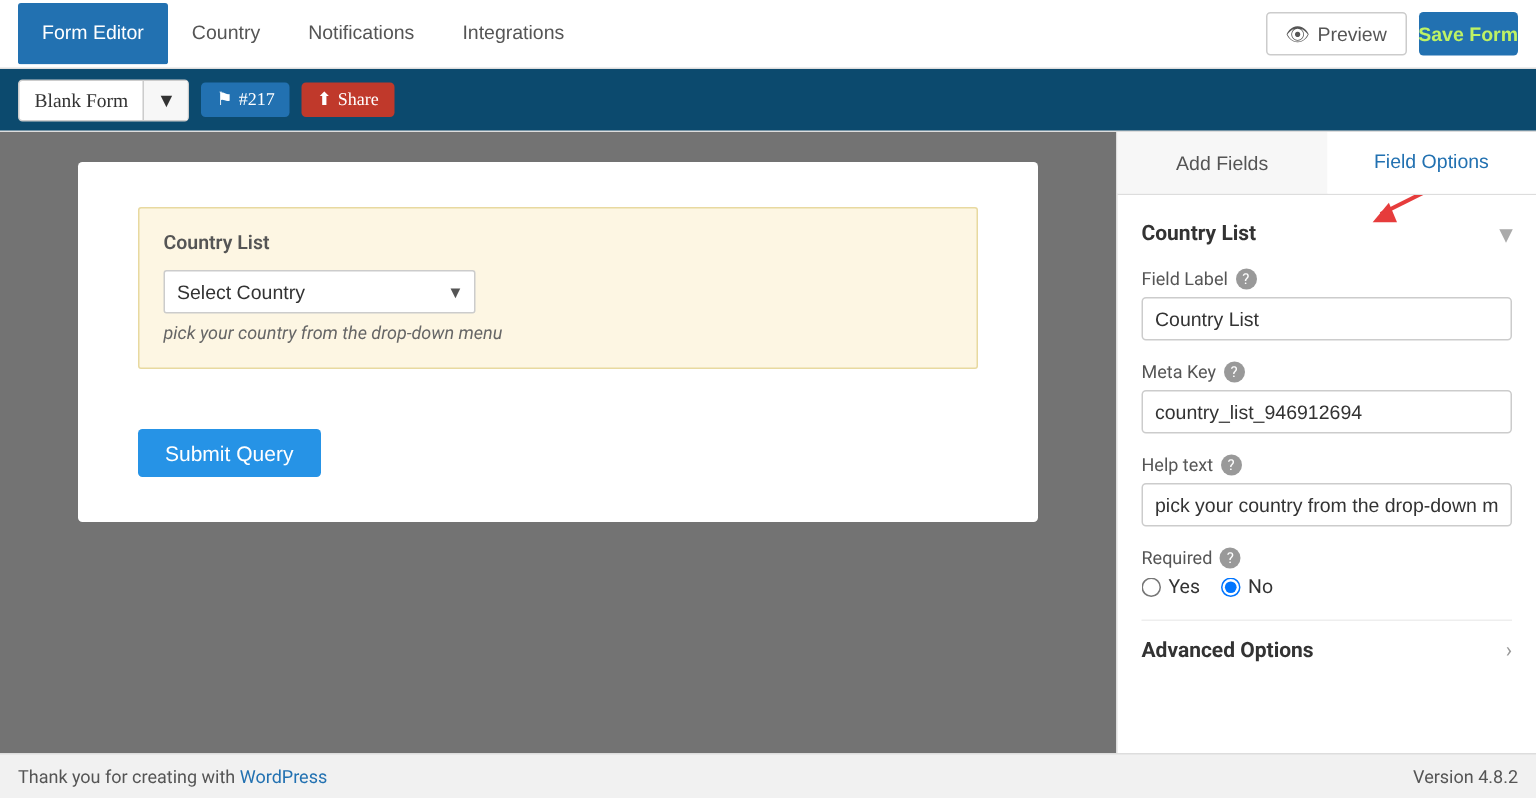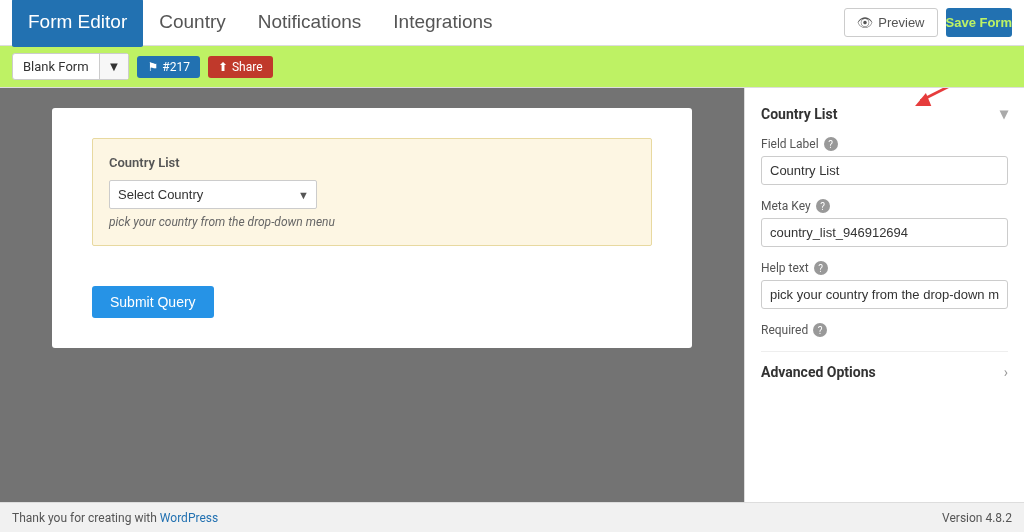--- a/index.html
+++ b/index.html
@@ -5,38 +5,38 @@
     * { box-sizing: border-box; margin: 0; padding: 0; }
     body { font-family: -apple-system, BlinkMacSystemFont, "Segoe UI", Roboto, sans-serif; font-size: 13px; background: #f1f1f1; color: #333; }
 
     
     .top-bar {
       display: flex; align-items: center; justify-content: space-between;
       background: #fff; border-bottom: 1px solid #ddd; padding: 0 12px; height: 46px;
     }
     .top-tabs { display: flex; gap: 0; }
     .top-tab {
-      padding: 12px 16px; font-size: 19px; cursor: pointer; border: none;
+      padding: 12px 16px; font-size: 13px; cursor: pointer; border: none;
       background: none; color: #555; border-bottom: 2px solid transparent;
     }
     .top-tab.active { background: #2271b1; color: #fff; border-bottom: 2px solid #2271b1; border-radius: 2px; }
     .top-actions { display: flex; gap: 8px; align-items: center; }
     .btn-preview {
       display: flex; align-items: center; gap: 5px; padding: 6px 12px;
       border: 1px solid #ccc; background: #fff; border-radius: 3px; cursor: pointer; font-size: 13px; color: #555;
     }
     .btn-save {
       padding: 7px 0; background: #2271b1; color: #bef264; border: none;
       border-radius: 3px; cursor: pointer; font-size: 13px; font-weight: 600;
     }
 
     
     .sub-toolbar {
       display: flex; align-items: center; gap: 8px;
-      background: #bef264; border-bottom: 1px solid #ddd; padding: 8px 12px; height: 42px;
+      background: #0c4a6e; border-bottom: 1px solid #ddd; padding: 8px 12px; height: 42px; font-family: Liberation Serif, serif;
     }
     .form-selector {
       display: flex; align-items: center; border: 1px solid #ccc; border-radius: 3px; background: #fff;
     }
     .form-selector-label { padding: 5px 10px; font-size: 13px; color: #333; }
     .form-selector-arrow {
       border-left: 1px solid #ccc; padding: 5px 8px; background: #f7f7f7; cursor: pointer;
     }
     .badge-217 {
       display: flex; align-items: center; gap: 4px; padding: 4px 10px;
@@ -183,20 +183,24 @@
           </select>
           <span class="select-arrow">▼</span>
         </div>
         <div class="field-help">pick your country from the drop-down menu</div>
       </div>
       <button class="btn-submit">Submit Query</button>
     </div>
   </div>
 
   <div class="right-panel">
+    <div class="panel-tabs">
+      <button class="panel-tab">Add Fields</button>
+      <button class="panel-tab active">Field Options</button>
+    </div>
     <div class="panel-body">
 
       <div class="section-title arrow-container">
         <span>Country List</span>
 
         <svg class="red-arrow" viewBox="0 0 120 50" xmlns="http://www.w3.org/2000/svg" style="position:absolute;top:-55px;right:-10px;width:130px;height:60px;pointer-events:none;">
           <line x1="110" y1="5" x2="30" y2="45" stroke="#e63c3c" stroke-width="2.5"></line>
           <polygon points="25,50 35,38 40,50" fill="#e63c3c"></polygon>
         </svg>
         <span style="color:#aaa;font-size:16px;">▾</span>
@@ -223,20 +227,30 @@
           <span>Help text</span>
           <span class="help-icon">?</span>
         </div>
         <input class="field-input" type="text" value="pick your country from the drop-down menu" style="">
       </div>
 
       <div class="field-group">
         <div class="field-label">
           <span>Required</span>
           <span class="help-icon">?</span>
+        </div>
+        <div class="required-row">
+          <label class="radio-option">
+            <input type="radio" name="required" value="yes" style="">
+            <span>Yes</span>
+          </label>
+          <label class="radio-option">
+            <input type="radio" name="required" value="no" checked="" style="">
+            <span>No</span>
+          </label>
         </div>
       </div>
 
       <div class="advanced-section">
         <span class="advanced-label">Advanced Options</span>
         <span class="chevron-right">›</span>
       </div>
 
     </div>
   </div>

